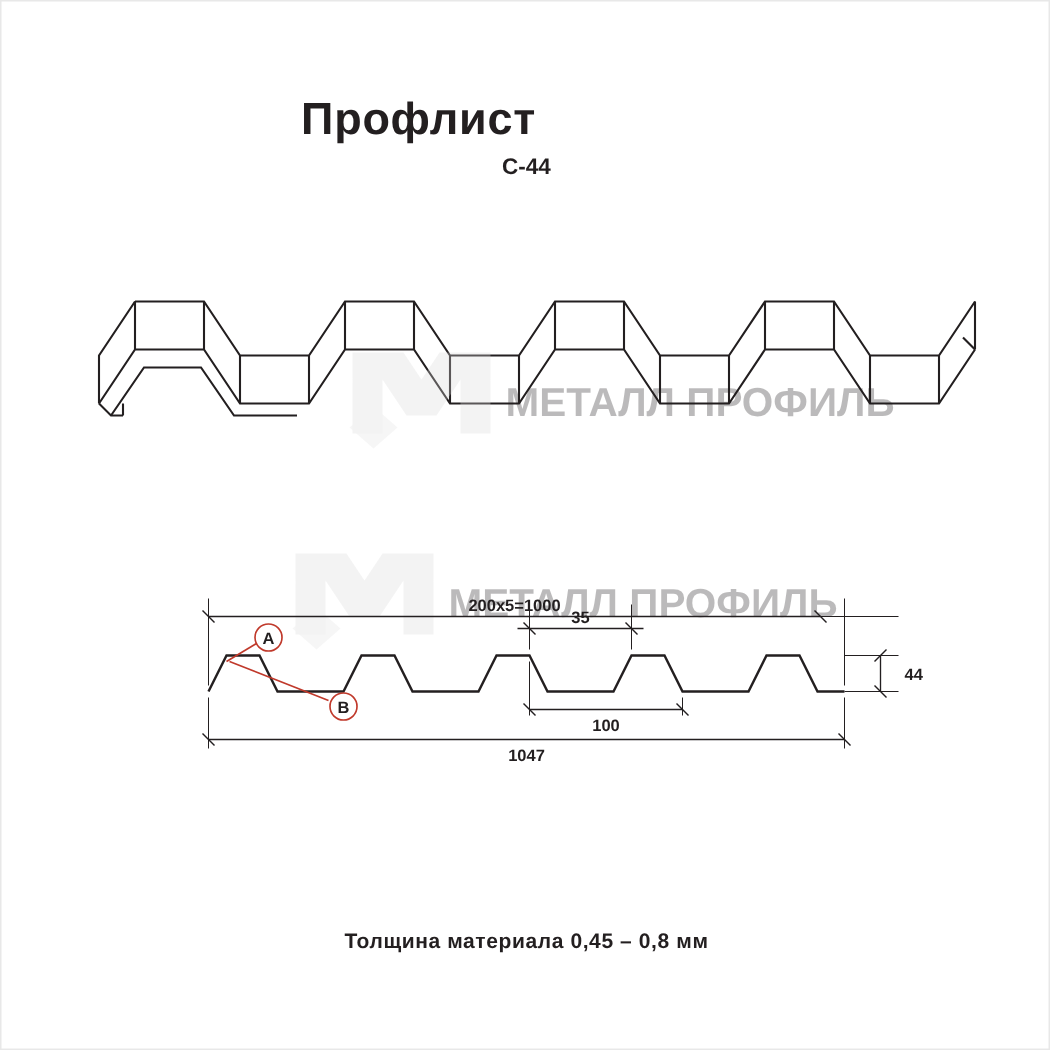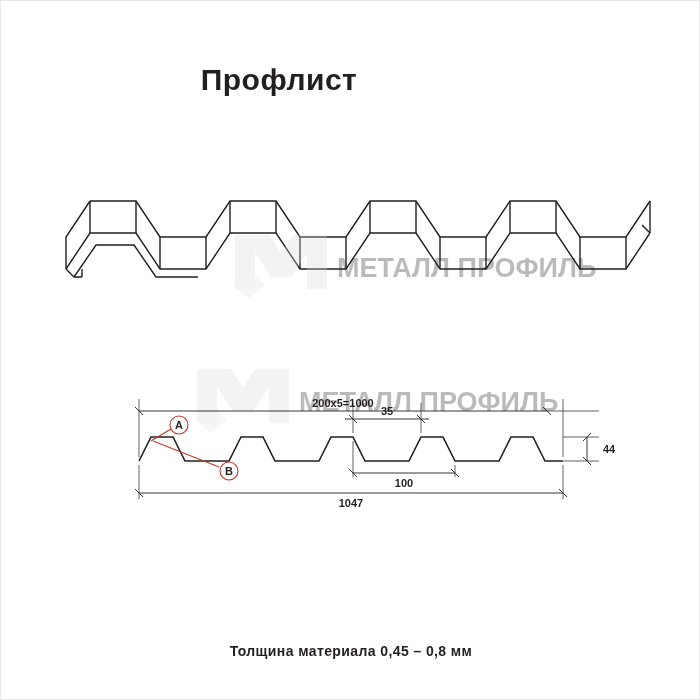--- a/index.html
+++ b/index.html
@@ -47,21 +47,20 @@
   .footnote {
     position: absolute;
     top: 618px;
     left: 0;
     width: 700px;
     text-align: center;
     font-size: 14px;
     font-weight: bold;
     letter-spacing: 0.4px;
     color: #231f20;
-    margin-top: 24px;
   }
   .iso-wrap {
     position: absolute;
     left: 55px;
     top: 160px;
     width: 600px;
     height: 170px;
   }
   .dim-wrap {
     position: absolute;
@@ -80,20 +79,21 @@
   .wm-2 { left: 190px; top: 360px; }
   svg { display: block; overflow: visible; }
   text { font-family: "Liberation Sans", sans-serif; fill: #231f20; }
 </style>
 </head>
 <body>
 
 <div class="page">
 
   <div class="title">Профлист</div>
+  <div class="subtitle">С-44</div>
 
   <div class="iso-wrap">
     <svg width="600" height="170" viewBox="0 0 600 170">
       <g fill="none" stroke="#231f20" stroke-width="1.4" stroke-linejoin="miter">
 
         <path d="M10,108 L34,72 L80,72 L104,108 L150,108 L174,72 L220,72 L244,108 L290,108
                  L314,72 L360,72 L384,108 L430,108 L454,72 L500,72 L524,108 L570,108 L594,72"></path>
 
         <path d="M34,40 L80,40 L104,76 L150,76 L174,40 L220,40 L244,76 L290,76
                  L314,40 L360,40 L384,76 L430,76 L454,40 L500,40 L524,76 L570,76 L594,40"></path>

